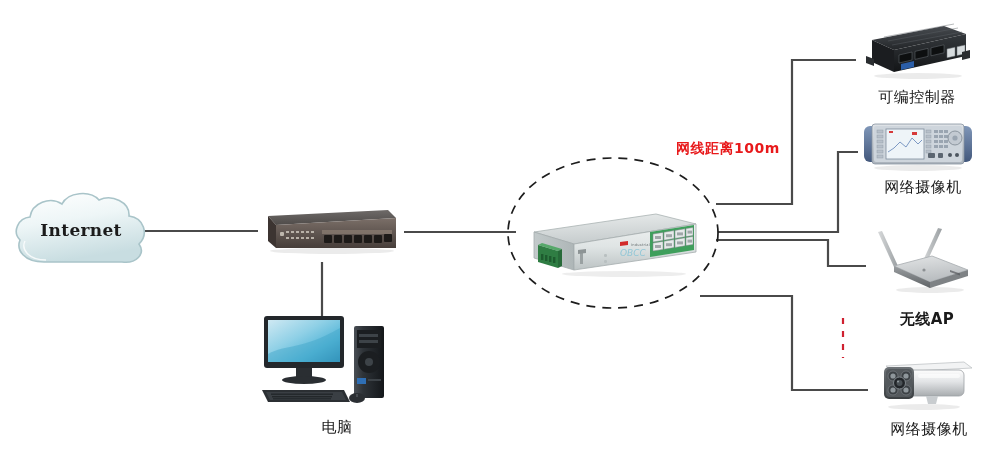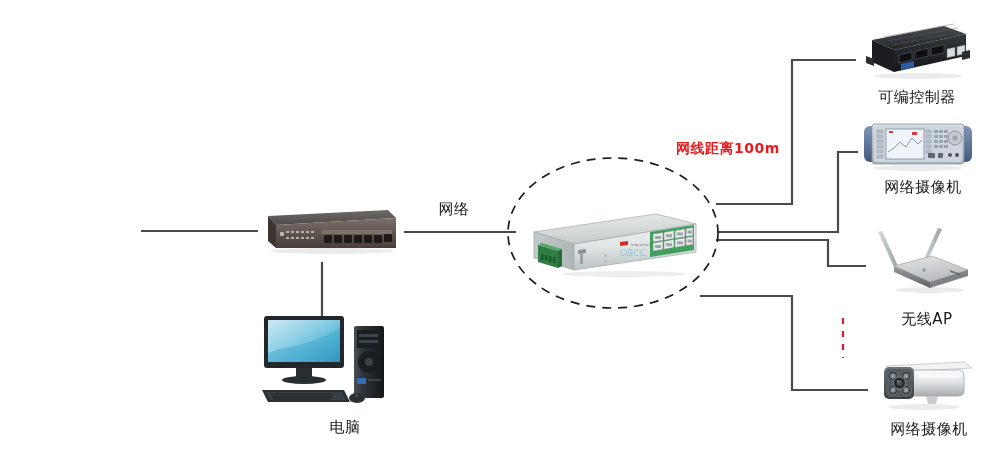--- a/index.html
+++ b/index.html
@@ -75,20 +75,38 @@
       <path d="M716 240 H828 V266 H866"></path>
 
       <path d="M700 296 H792 V390 H868"></path>
     </g>
 
     <ellipse cx="613" cy="233" rx="105" ry="75" fill="none" stroke="#1d1d1d" stroke-width="1.7" stroke-dasharray="9 7"></ellipse>
 
     <path d="M843 318 V358" fill="none" stroke="#cf2030" stroke-width="2.2" stroke-dasharray="6 7"></path>
   </svg>
 
+  <div class="node" id="cloud-node">
+    <svg width="150" height="92" viewBox="0 0 150 92">
+      <defs>
+        <linearGradient id="cg" x1="0" y1="0" x2="0.3" y2="1">
+          <stop offset="0%" stop-color="#ffffff"></stop>
+          <stop offset="45%" stop-color="#eef6f7"></stop>
+          <stop offset="100%" stop-color="#c8dde1"></stop>
+        </linearGradient>
+      </defs>
+      <g>
+        <path d="M38 76 C18 76 10 64 14 54 C6 46 12 32 24 31 C26 17 44 10 56 18
+                 C62 6 84 4 93 14 C106 8 124 16 123 30 C138 32 143 48 133 58
+                 C140 68 130 78 116 76 Z" fill="url(#cg)" stroke="#a9c4c9" stroke-width="1.6"></path>
+        <path d="M40 74 C22 74 15 63 19 55" fill="none" stroke="#ffffff" stroke-width="1.4" opacity=".8"></path>
+      </g>
+    </svg>
+    <div id="cloud-text">Internet</div>
+  </div>
 
   <div class="node" id="router-node">
     <svg width="150" height="62" viewBox="0 0 150 62" class="devimg">
       <defs>
         <linearGradient id="rtop" x1="0" y1="0" x2="0" y2="1">
           <stop offset="0%" stop-color="#6e6a68"></stop>
             <stop offset="100%" stop-color="#4f4b49"></stop>
         </linearGradient>
         <linearGradient id="rfront" x1="0" y1="0" x2="0" y2="1">
           <stop offset="0%" stop-color="#7b6f68"></stop>
@@ -128,21 +146,20 @@
           <rect x="49" y="39" width="3" height="2"></rect>
         <rect x="54" y="39" width="3" height="2"></rect>
           <rect x="59" y="39" width="3" height="2"></rect>
       </g>
       <rect x="28" y="34" width="4" height="4" rx="1" fill="#d6cfc4" opacity=".8"></rect>
 
       <ellipse cx="80" cy="53" rx="62" ry="3" fill="#000" opacity=".08"></ellipse>
     </svg>
   </div>
 
-  <div class="label" style="left:398px;top:200px;width:112px;">网络</div>
 
   <div class="label red" style="left:676px;top:140px;width:130px;text-align:left;">网线距离100m</div>
 
   <div class="node" id="switch-node">
     <svg width="180" height="80" viewBox="0 0 180 80" class="devimg">
       <defs>
         <linearGradient id="swtop" x1="0" y1="0" x2="0.2" y2="1">
           <stop offset="0%" stop-color="#e9ecec"></stop>
             <stop offset="100%" stop-color="#c6cccd"></stop>
         </linearGradient>
@@ -253,21 +270,21 @@
       <rect x="101" y="30" width="19" height="3" fill="#3d4348"></rect>
       <ellipse cx="111" cy="52" rx="11" ry="11" fill="#1b1e21"></ellipse>
       <ellipse cx="111" cy="52" rx="4" ry="4" fill="#3d4348"></ellipse>
       <rect x="99" y="68" width="9" height="6" fill="#2f6fb5"></rect>
       <rect x="110" y="69" width="13" height="2" fill="#3d4348"></rect>
 
       <ellipse cx="99" cy="88" rx="8" ry="5" fill="#2b2f33"></ellipse>
       <rect x="98.4" y="84" width="1.2" height="3" fill="#5a6066"></rect>
     </svg>
   </div>
-  <div class="label" style="left:274px;top:418px;width:142px;">电脑</div>
+  <div class="label" style="left:266px;top:418px;width:142px;">电脑</div>
 
   <div class="node" id="plc-node">
     <svg width="118" height="64" viewBox="0 0 118 64" class="devimg">
       <defs>
         <linearGradient id="plcTop" x1="0" y1="0" x2="0.2" y2="1">
           <stop offset="0%" stop-color="#4d5156"></stop>
             <stop offset="100%" stop-color="#232629"></stop>
         </linearGradient>
         <linearGradient id="plcFr" x1="0" y1="0" x2="0" y2="1">
           <stop offset="0%" stop-color="#34383c"></stop>
@@ -402,21 +419,21 @@
       <polygon points="30,40 68,30 104,44 66,56" fill="url(#apTop)" stroke="#a6abae" stroke-width="0.8"></polygon>
 
       <polygon points="30,40 66,56 66,62 30,46" fill="url(#apFr)"></polygon>
       <polygon points="66,56 104,44 104,50 66,62" fill="#7e8285"></polygon>
 
       <polygon points="86,44 96,47.5 96,49.5 86,46" fill="#55595c" opacity=".7"></polygon>
       <circle cx="60" cy="44" r="1.6" fill="#8c9093"></circle>
       <ellipse cx="66" cy="64" rx="34" ry="3" fill="#000" opacity=".08"></ellipse>
     </svg>
   </div>
-  <div class="label" style="left:856px;top:310px;width:142px;">无线AP</div>
+  <div class="label" style="left:856px;top:310px;width:142px;font-weight:bold;">无线AP</div>
 
   <div class="node" id="cam-node">
     <svg width="112" height="62" viewBox="0 0 112 62" class="devimg">
       <defs>
         <linearGradient id="camBody" x1="0" y1="0" x2="0" y2="1">
           <stop offset="0%" stop-color="#fdfdfd"></stop>
             <stop offset="45%" stop-color="#e2e4e6"></stop>
           <stop offset="100%" stop-color="#a8acaf"></stop>
         </linearGradient>
         <linearGradient id="camFace" x1="0" y1="0" x2="0" y2="1">

